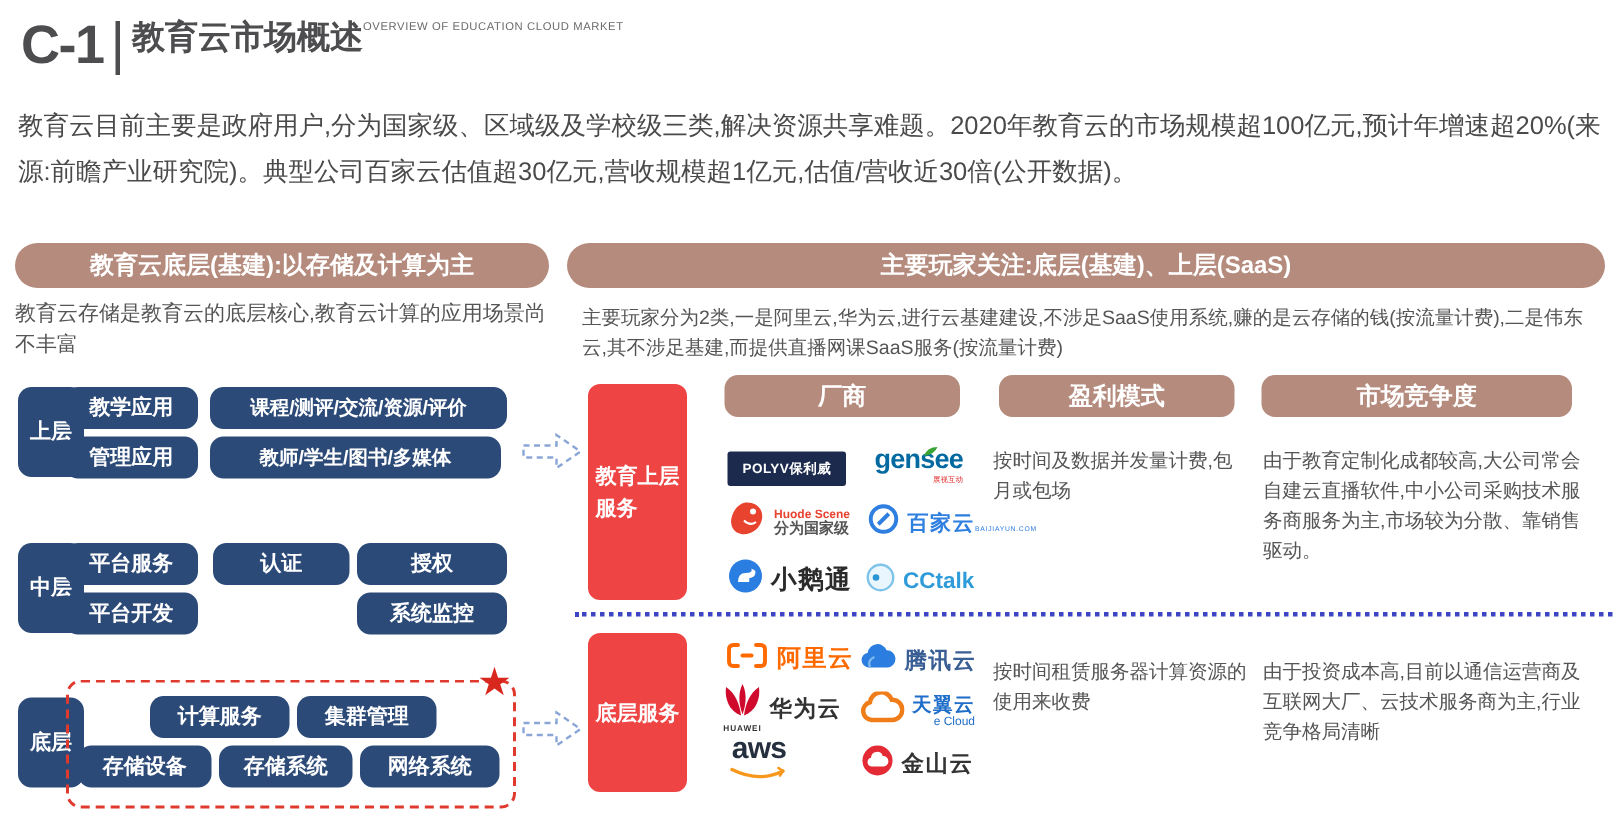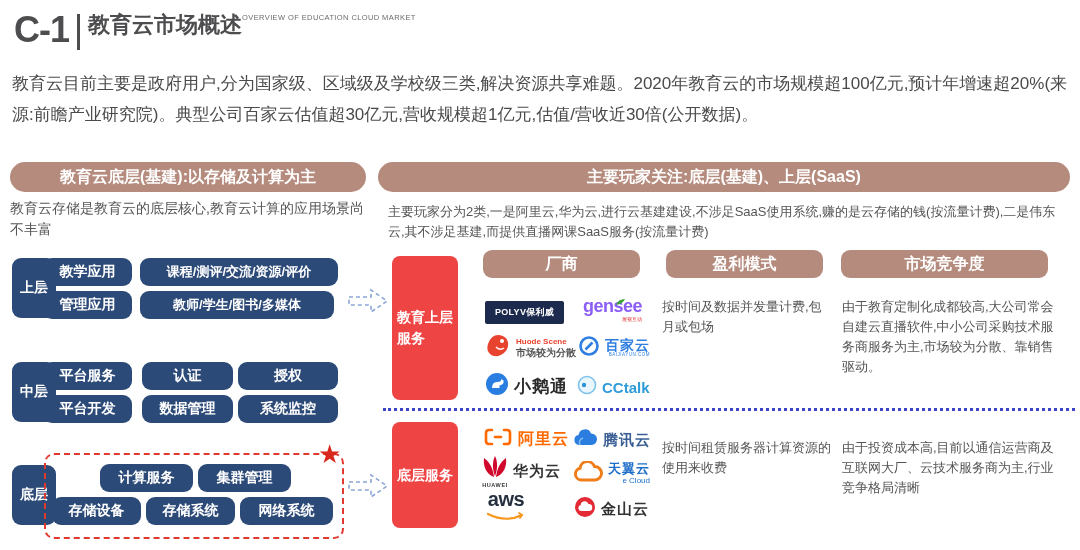--- a/index.html
+++ b/index.html
@@ -27,27 +27,27 @@
   .arrow{position:absolute;}
   .divider{position:absolute;border-top:3px dotted #3d45c4;}
   .cat-box{position:absolute;background:#ef4444;border-radius:8px;color:#fff;font-size:14px;
            font-weight:bold;display:flex;align-items:center;padding:0 5px;line-height:1.5;}
   .cell-text{position:absolute;font-size:13px;color:#555;line-height:1.55;}
   
   .logo{position:absolute;display:flex;align-items:center;gap:5px;}
   .polyv-box{background:#1c2b4d;color:#fff;font-size:9px;font-weight:bold;letter-spacing:.3px;
              padding:5px 10px;border-radius:2px;white-space:nowrap;}
   .gensee-wrap{position:relative;display:flex;flex-direction:column;align-items:flex-end;}
-  .gensee-txt{color:#8b5cf6;font-size:18px;font-weight:bold;letter-spacing:-.5px;line-height:1;}
+  .gensee-txt{color:#0369a1;font-size:18px;font-weight:bold;letter-spacing:-.5px;line-height:1;}
   .gensee-sub{color:#e03030;font-size:5px;margin-top:1px;}
   .gensee-leaf{position:absolute;top:-5px;right:16px;}
   .huode-col{display:flex;flex-direction:column;line-height:1.2;}
   .huode-en{color:#e8432f;font-size:8px;font-weight:bold;}
   .huode-cn{color:#555;font-size:10px;font-weight:bold;}
-  .bjy-col{display:flex;flex-direction:column;line-height:1.1;}
+  .bjy-col{display:flex;line-height:1.1;}
   .bjy-cn{color:#2f7fe0;font-size:14px;font-weight:bold;letter-spacing:1px;}
   .bjy-sub{color:#2f7fe0;font-size:4.5px;letter-spacing:.5px;align-self:flex-end;}
   .xet-cn{color:#2b2b2b;font-size:17px;font-weight:bold;letter-spacing:1px;}
   .cctalk-txt{color:#2f9bd8;font-size:15px;font-weight:bold;}
   .ali-cn{color:#ff6a00;font-size:16px;font-weight:bold;letter-spacing:1px;}
   .tx-cn{color:#3a5f95;font-size:15px;font-weight:bold;letter-spacing:1px;}
   .hw-col{display:flex;flex-direction:column;align-items:center;line-height:1;}
   .hw-sub{color:#333;font-size:5.5px;font-weight:bold;letter-spacing:.6px;margin-top:1px;}
   .hw-cn{color:#333;font-size:15px;font-weight:bold;letter-spacing:1px;}
   .cty-col{display:flex;flex-direction:column;line-height:1.1;align-items:flex-start;}
@@ -83,21 +83,20 @@
   <div class="nbox" style="left:43px;top:258px;width:89px;height:28px;">教学应用</div>
   <div class="nbox" style="left:140px;top:258px;width:198px;height:28px;font-size:13px;">课程/测评/交流/资源/评价</div>
   <div class="nbox" style="left:43px;top:291px;width:89px;height:28px;">管理应用</div>
   <div class="nbox" style="left:140px;top:291px;width:194px;height:28px;font-size:13px;">教师/学生/图书/多媒体</div>
 
   <div class="nbox vlabel" style="left:12px;top:362px;width:28px;height:60px;">中层</div>
   <div class="nbox" style="left:43px;top:362px;width:89px;height:28px;">平台服务</div>
   <div class="nbox" style="left:142px;top:362px;width:91px;height:28px;">认证</div>
   <div class="nbox" style="left:238px;top:362px;width:100px;height:28px;">授权</div>
   <div class="nbox" style="left:43px;top:395px;width:89px;height:28px;">平台开发</div>
-  <div class="nbox" style="left:142px;top:395px;width:91px;height:28px;">数据管理</div>
   <div class="nbox" style="left:238px;top:395px;width:100px;height:28px;">系统监控</div>
 
   <div class="nbox vlabel" style="left:12px;top:465px;width:28px;height:60px;">底层</div>
   <div class="dash-red" style="left:44px;top:453px;width:296px;height:82px;"></div>
   <div class="nbox" style="left:100px;top:464px;width:93px;height:28px;">计算服务</div>
   <div class="nbox" style="left:198px;top:464px;width:93px;height:28px;">集群管理</div>
   <div class="nbox" style="left:52px;top:497px;width:89px;height:28px;">存储设备</div>
   <div class="nbox" style="left:146px;top:497px;width:89px;height:28px;">存储系统</div>
   <div class="nbox" style="left:240px;top:497px;width:93px;height:28px;">网络系统</div>
   <div class="star" style="left:318px;top:441px;">★</div>
@@ -139,21 +138,21 @@
   <div class="logo" style="left:485px;top:333px;">
     <span>
       <svg width="26" height="26" viewBox="0 0 26 26">
           <path d="M13 2 C20 2 24 7 23 13 C22 19 16 24 9 23 C4 22 1 17 3 11 C5 5 9 2 13 2 Z" fill="#e8432f"></path>
           <circle cx="17" cy="8" r="2" fill="#fff"></circle>
           <path d="M11 14 q4 4 8 1" stroke="#fff" stroke-width="1.4" fill="none"></path>
         </svg>
     </span>
     <span class="huode-col">
       <span class="huode-en">Huode Scene</span>
-      <span class="huode-cn">市场较为分散</span>
+      <span class="huode-cn">分为国家级</span>
     </span>
   </div>
   <div class="logo" style="left:578px;top:335px;">
     <span>
       <svg width="22" height="22" viewBox="0 0 22 22">
           <circle cx="11" cy="11" r="8.5" fill="none" stroke="#2f7fe0" stroke-width="2.6"></circle>
           <path d="M7.5 14.5 L14.5 7.5" stroke="#2f7fe0" stroke-width="2.6"></path>
         </svg>
     </span>
     <span class="bjy-col">

